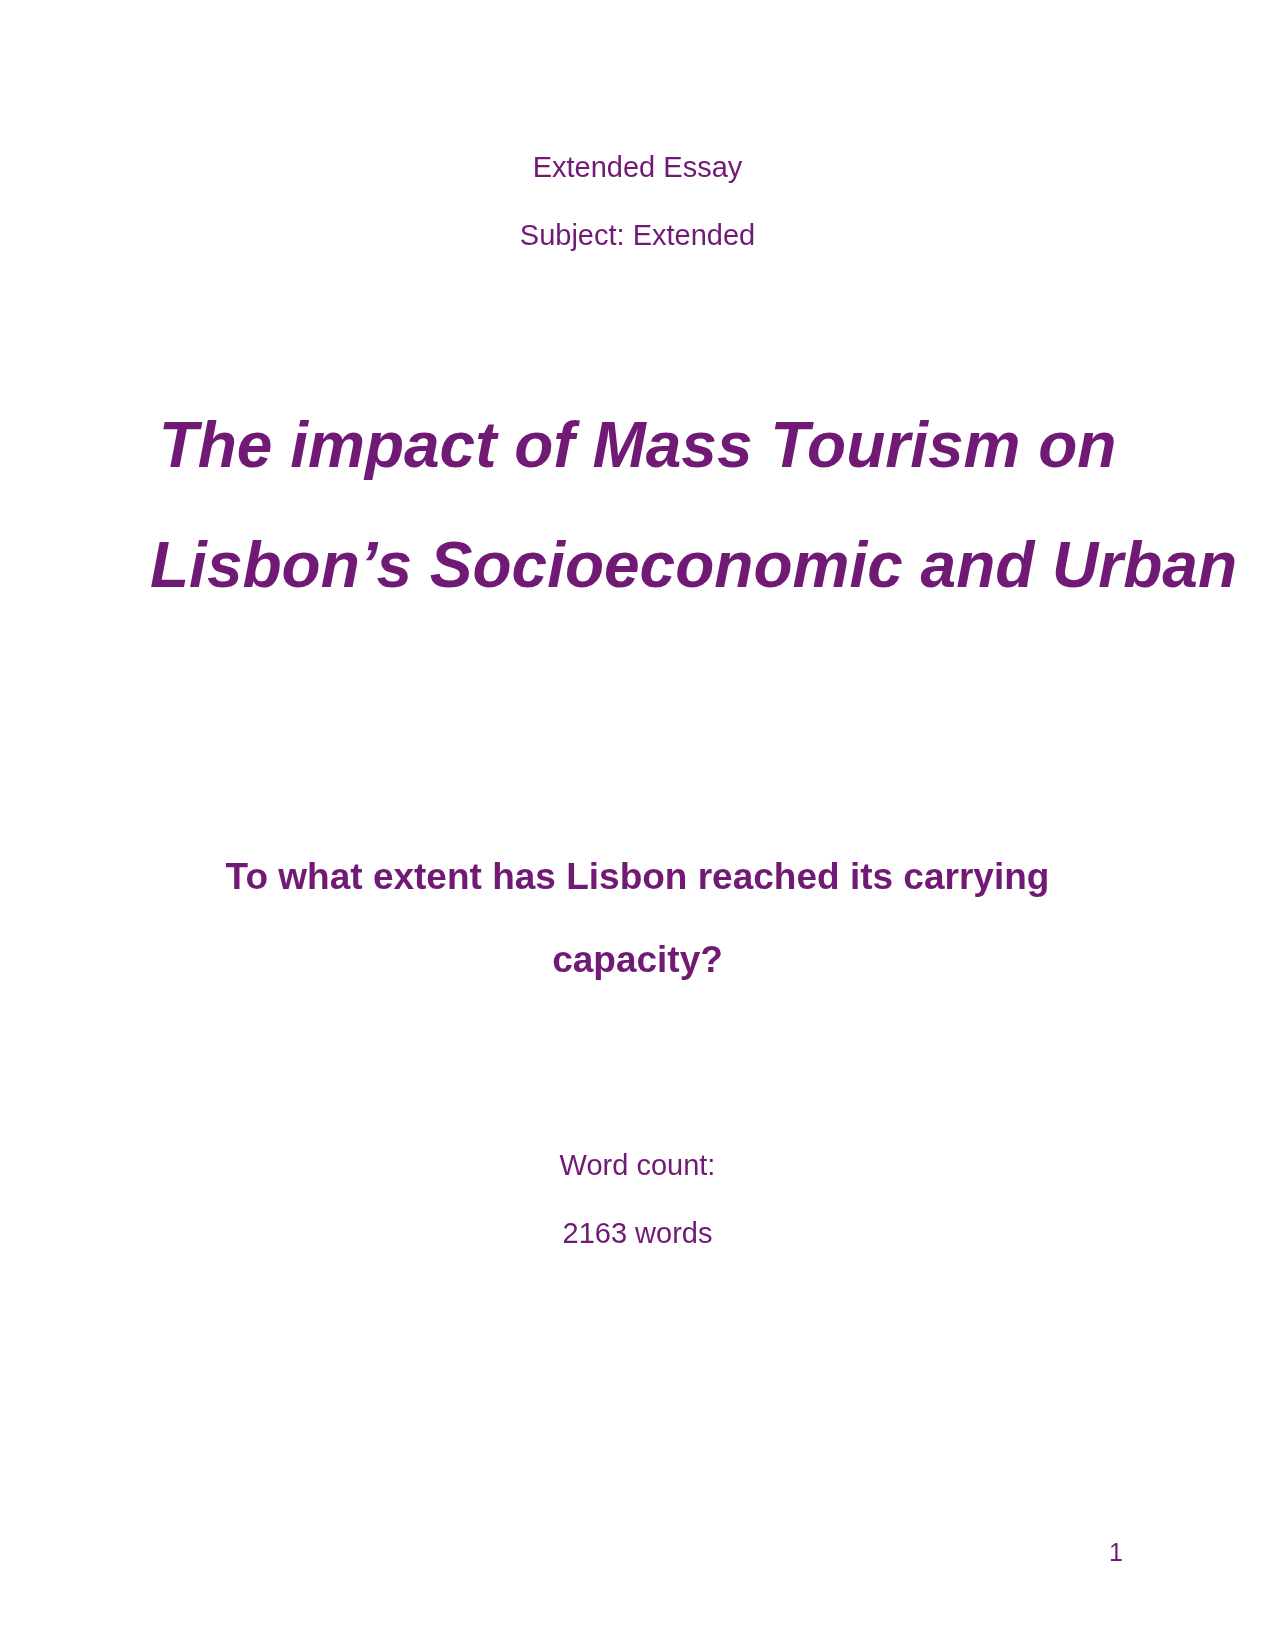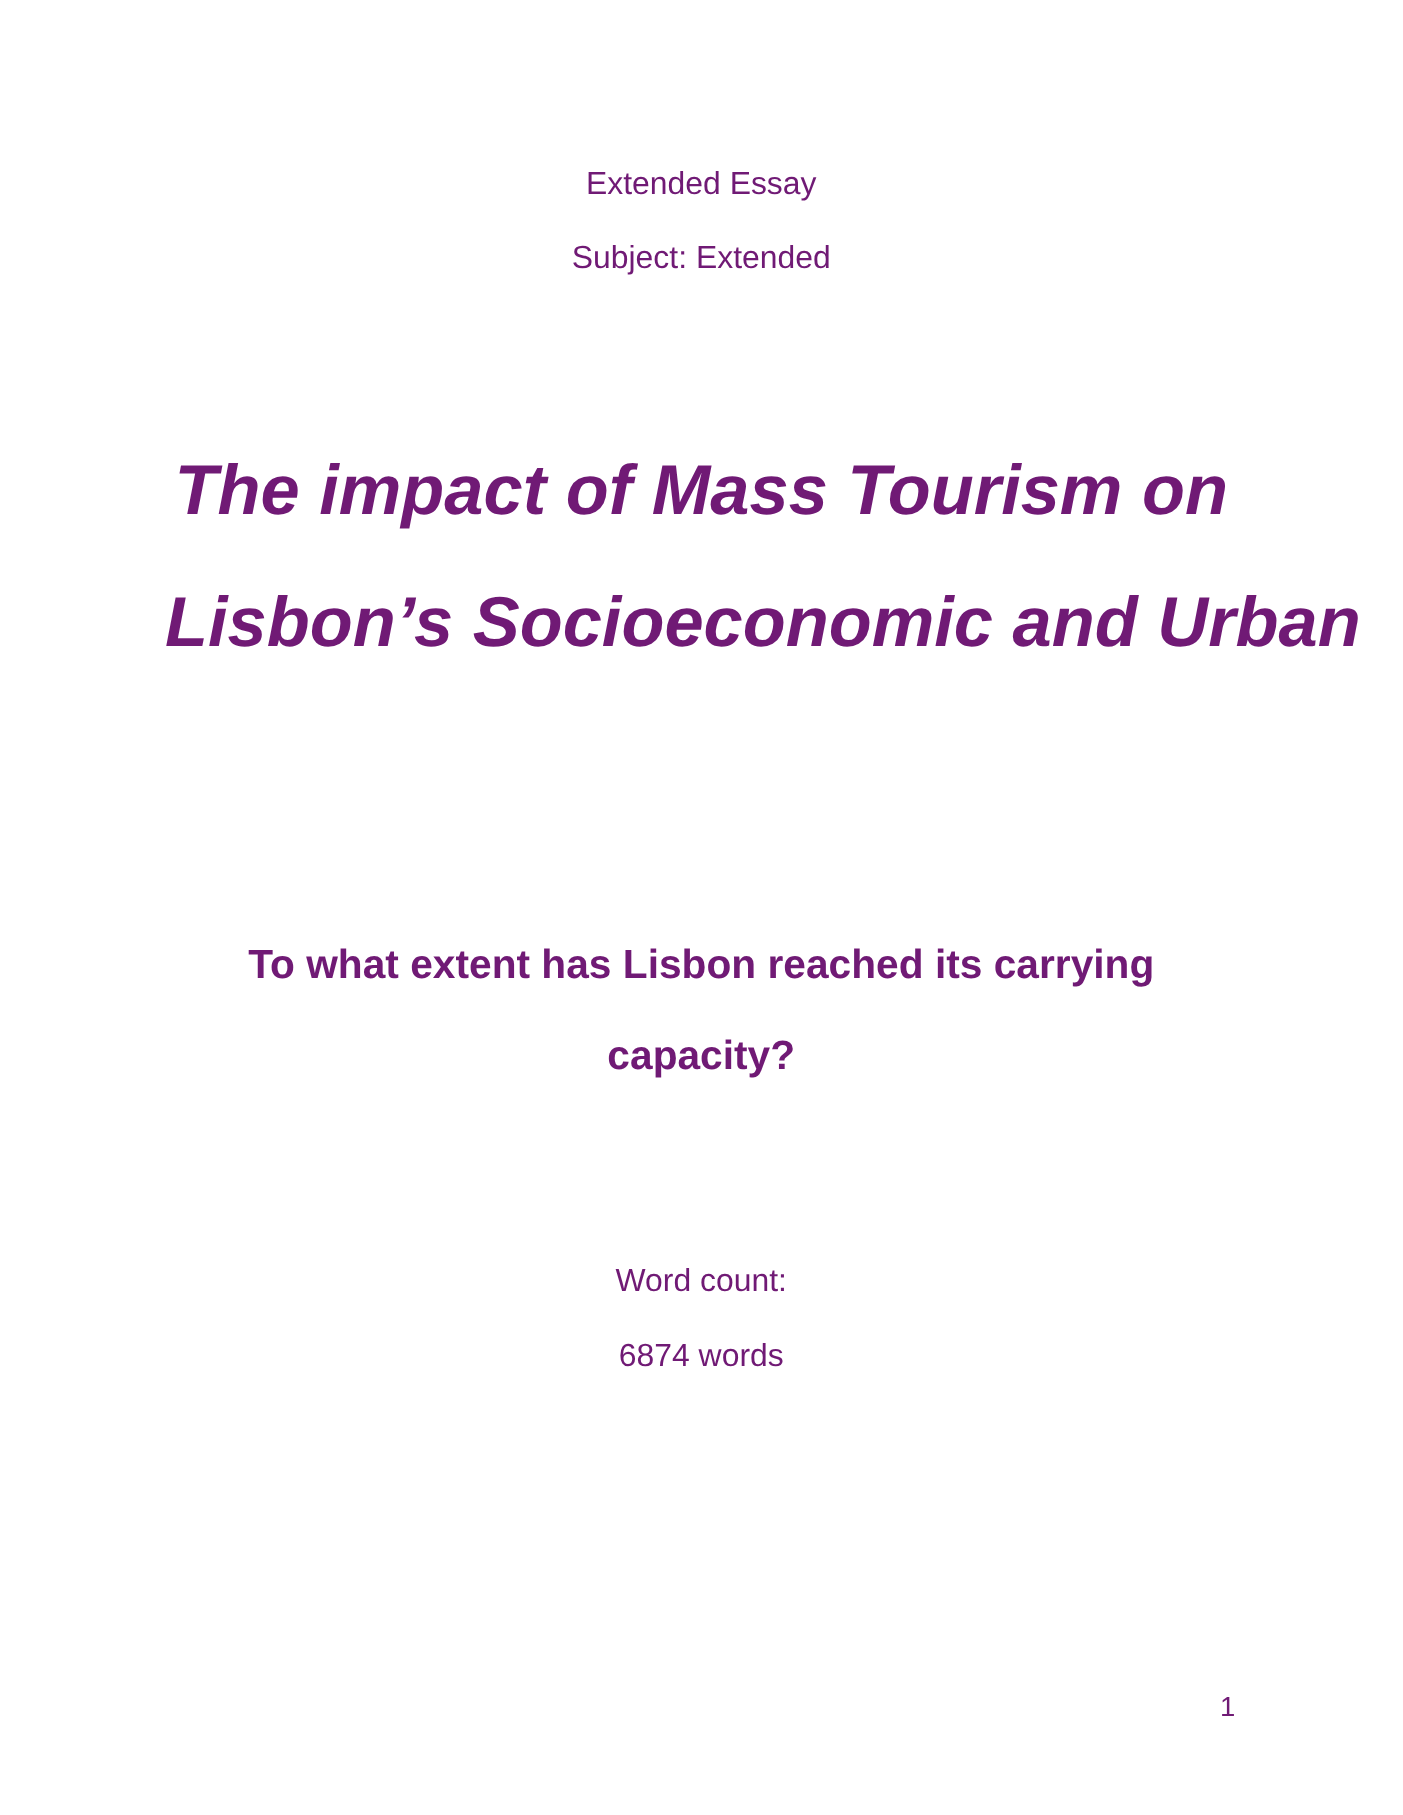--- a/index.html
+++ b/index.html
@@ -70,17 +70,17 @@
 
   <div class="line doc-title title-line-2">Lisbon’s Socioeconomic and Urban</div>
 
 
   <div class="line question question-line-1">To what extent has Lisbon reached its carrying</div>
 
   <div class="line question question-line-2">capacity?</div>
 
   <div class="line body-text wordcount-label">Word count:</div>
 
-  <div class="line body-text wordcount-value">6874 words</div>
+  <div class="line body-text wordcount-value">2163 words</div>
 
   <div class="page-number">1</div>
 
 </div>
 
 </body></html>

